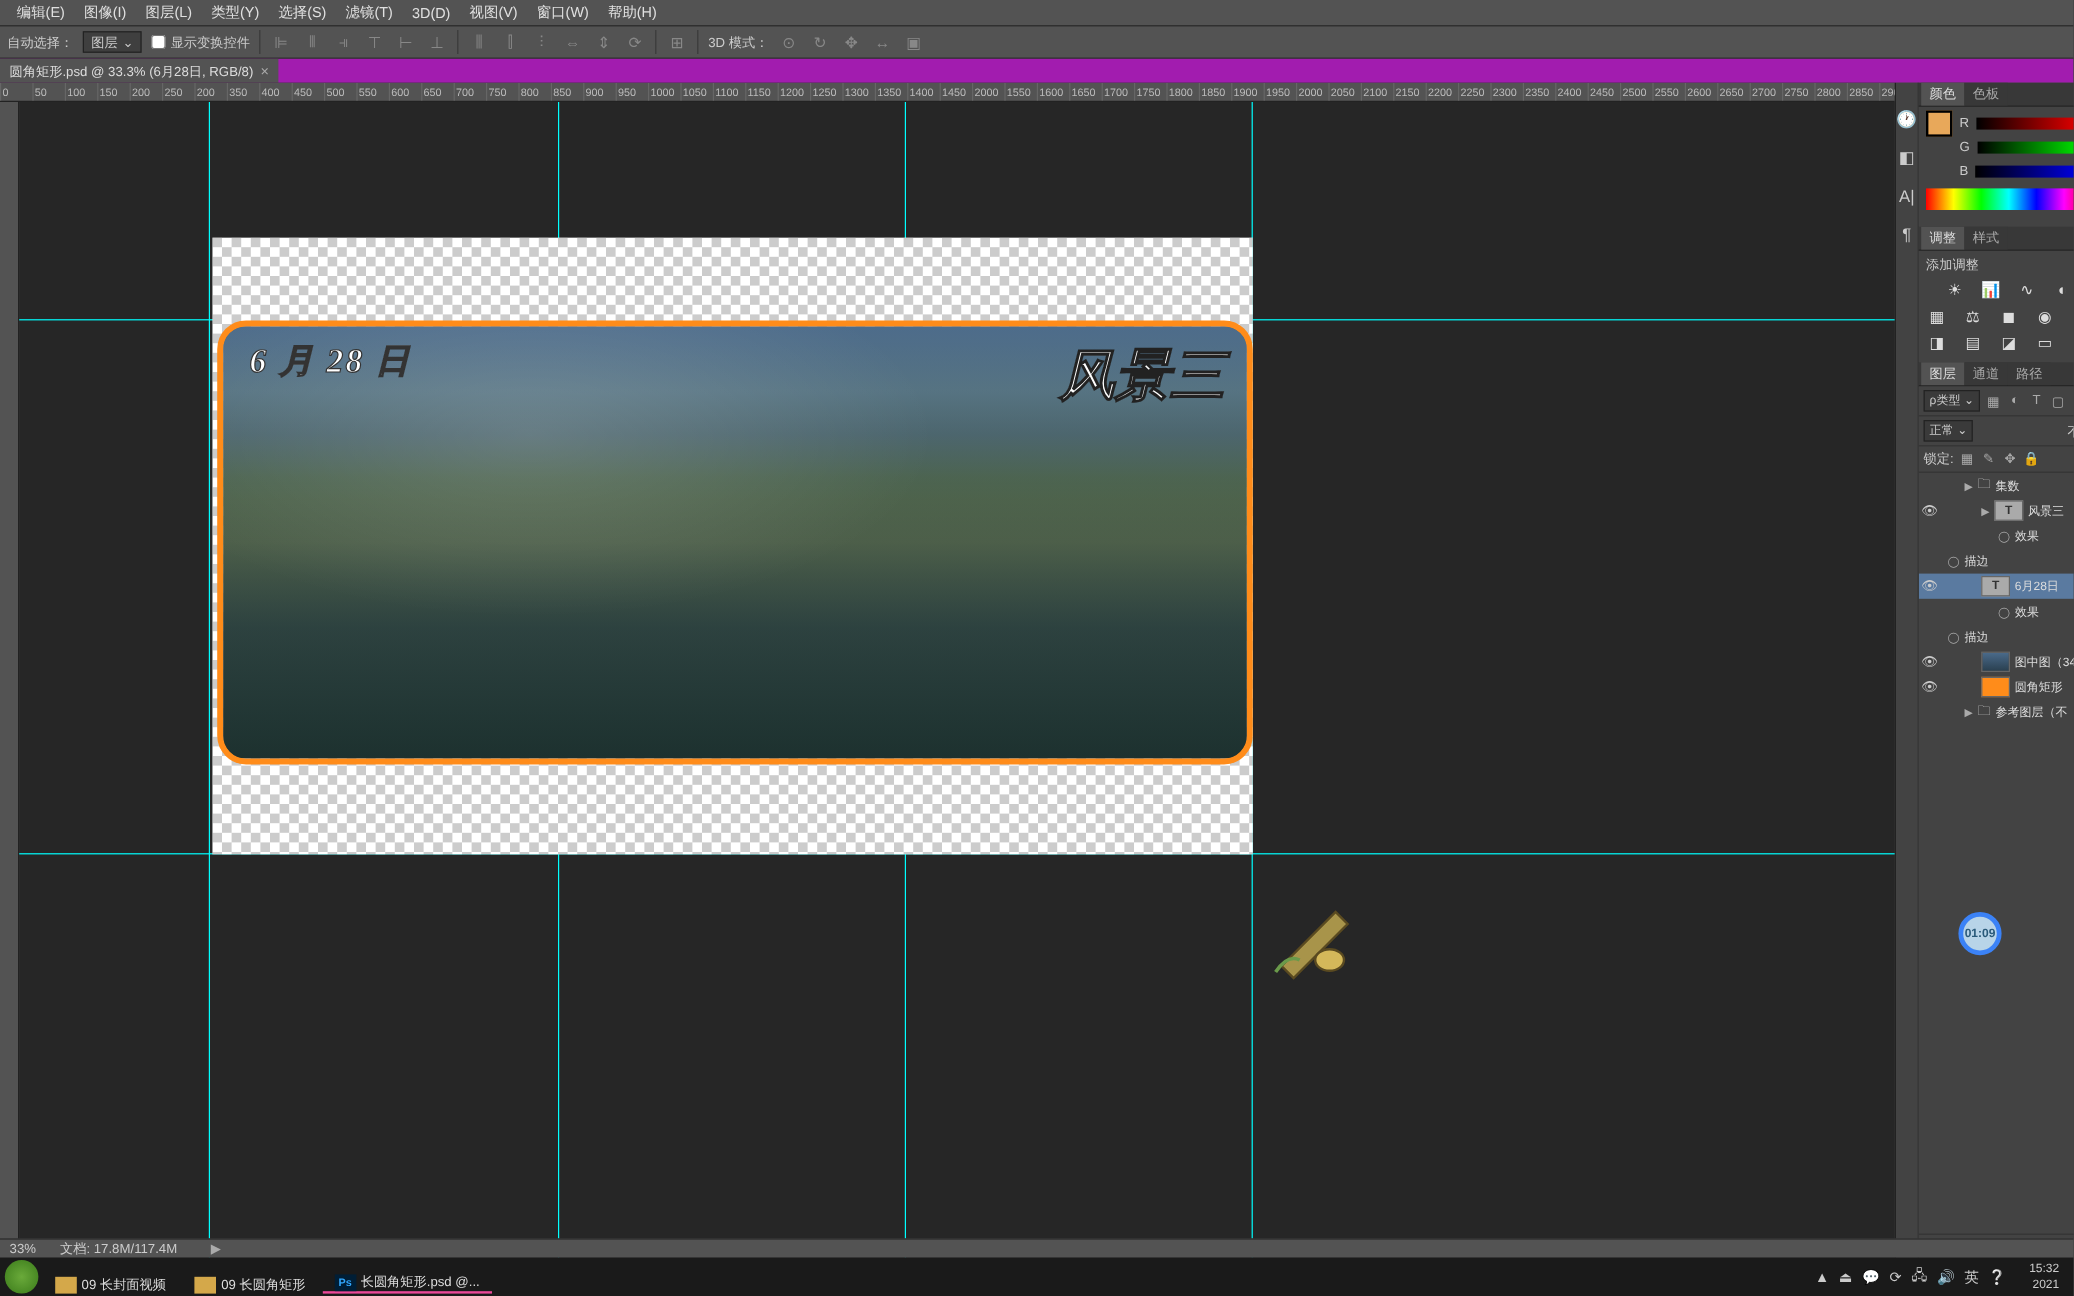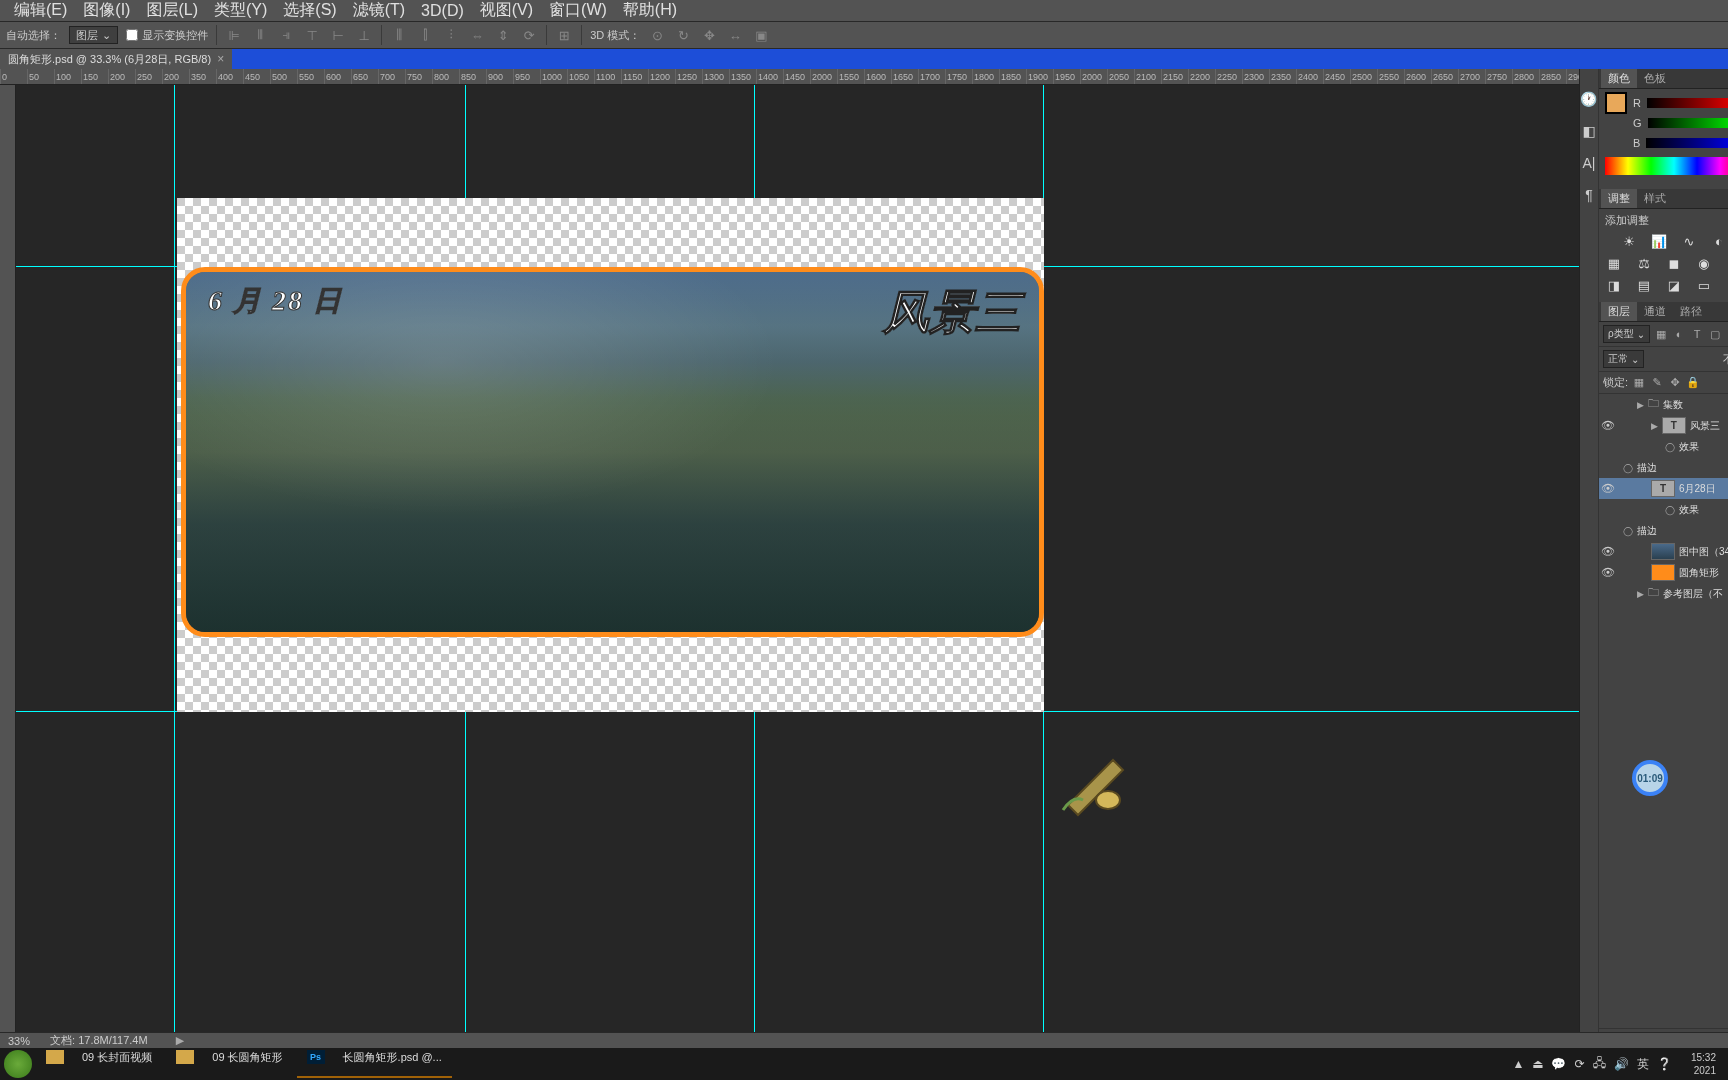--- a/index.html
+++ b/index.html
@@ -1,31 +1,31 @@
 <!DOCTYPE html>
 <html><head>
 <meta charset="utf-8">
 <style>
 * { margin: 0; padding: 0; box-sizing: border-box; font-family: "Microsoft YaHei", sans-serif; user-select: none; }
 body { background: #535353; width: 1728px; height: 1080px; overflow: hidden; position: relative; color: #ccc; font-size: 11px; }
 
 
 .menubar { height: 21px; background: #535353; display: flex; align-items: center; padding: 0 6px; }
-.menubar span { padding: 0 8px; color: #e0e0e0; font-size: 16px; }
+.menubar span { padding: 0 8px; color: #e0e0e0; font-size: 12px; }
 
 
 .options { height: 28px; background: #535353; border-top: 1px solid #282828; border-bottom: 1px solid #282828; display: flex; align-items: center; padding: 0 6px; gap: 8px; font-size: 11px; }
 .options .sel { height: 18px; background: #3f3f3f; border: 1px solid #222; padding: 0 6px; display: flex; align-items: center; gap: 4px; }
 .options .chk { display: inline-flex; align-items: center; gap: 4px; }
 .options .chk input { width: 12px; height: 12px; }
 .options .sep { width: 1px; height: 20px; background: #3a3a3a; }
 .options .icon-btn { width: 18px; height: 18px; display: flex; align-items: center; justify-content: center; color: #888; font-size: 13px; }
 
 
-.doctab-bar { height: 20px; background: #1d4ed8; display: flex; align-items: center; }
+.doctab-bar { height: 20px; background: #a21caf; display: flex; align-items: center; }
 .doctab { background: #535353; height: 20px; padding: 0 8px; display: flex; align-items: center; gap: 6px; font-size: 11px; color: #ddd; }
 .doctab .x { color: #aaa; font-size: 12px; }
 
 
 .main { position: absolute; top: 69px; left: 0; right: 0; bottom: 32px; display: flex; }
 .canvas-wrap { flex: 1; position: relative; background: #262626; overflow: hidden; }
 .ruler-h { position: absolute; top: 0; left: 0; right: 0; height: 16px; background: #535353; border-bottom: 1px solid #222; display: flex; overflow: hidden; color: #bbb; font-size: 9px; }
 .ruler-h .tick { flex: 0 0 27px; border-left: 1px solid #666; padding-left: 1px; line-height: 16px; }
 .ruler-v { position: absolute; top: 16px; left: 0; bottom: 0; width: 16px; background: #535353; border-right: 1px solid #222; }
 
@@ -94,23 +94,23 @@
 .lyr .name { color:#ddd; font-size:10px; white-space:nowrap; overflow:hidden; }
 .lyr-foot { height:20px; border-top:1px solid #333; display:flex; align-items:center; justify-content:flex-end; gap:8px; padding:0 6px; }
 .lyr-foot .fi { font-size:11px; color:#aaa; }
 
 
 .timer { position:absolute; right:60px; top:760px; width:36px; height:36px; border-radius:50%; background:#b8d4e8; border:4px solid #3b82f6; display:flex; align-items:center; justify-content:center; font-size:10px; color:#2a5a7a; font-weight:bold; }
 
 
 .taskbar { position:absolute; left:0; right:0; bottom:0; height:32px; background:#1a1a1a; display:flex; align-items:center; padding:0 4px; gap:4px; }
 .tb-start { width:28px; height:28px; border-radius:50%; background:radial-gradient(circle,#6aaa3a,#3a7a1a); }
-.tb-item { height:28px; padding:0 10px; display:flex; align-items:flex-start; gap:18px; color:#ddd; font-size:11px; }
+.tb-item { height:28px; padding:0 10px; display:flex; align-items:flex-end; gap:4px; color:#ddd; font-size:11px; }
 .tb-item .ico { width:18px; height:14px; background:#d4a84a; }
-.tb-item.ps { border-bottom:2px solid #a16207; }
+.tb-item.ps { border-bottom:2px solid #ec4899; }
 .tb-item.ps .ico { background:#001e36; color:#31a8ff; display:flex; align-items:center; justify-content:center; font-size:9px; font-weight:bold; }
 .tb-tray { margin-left:auto; display:flex; align-items:center; gap:8px; color:#ccc; font-size:11px; padding:0 8px; }
 .tb-tray .ti { font-size:12px; }
 .tb-time { text-align:right; line-height:13px; font-size:10px;margin-left:11px; }
 </style>
 </head>
 <body>
 
 <div class="menubar">
   <span>编辑(E)</span>

